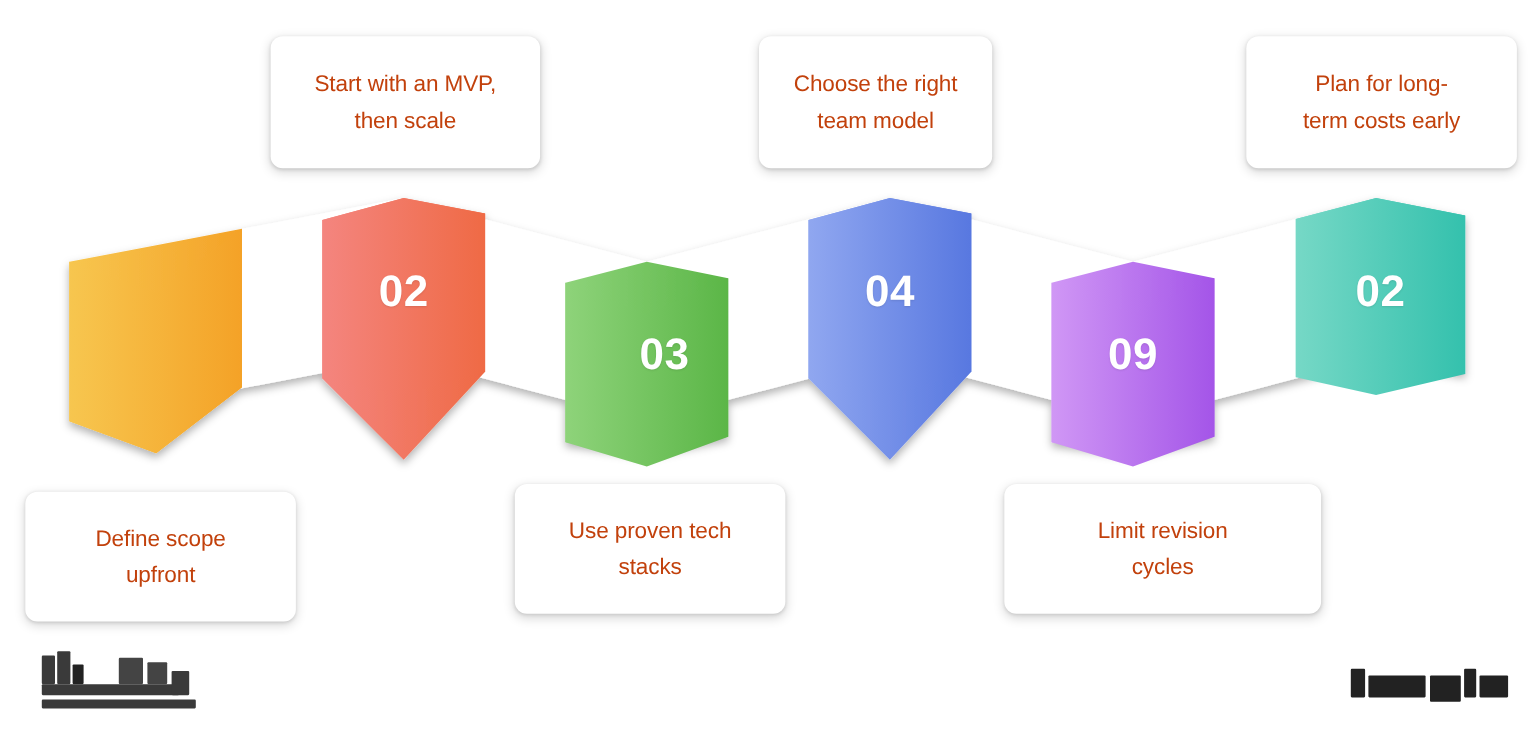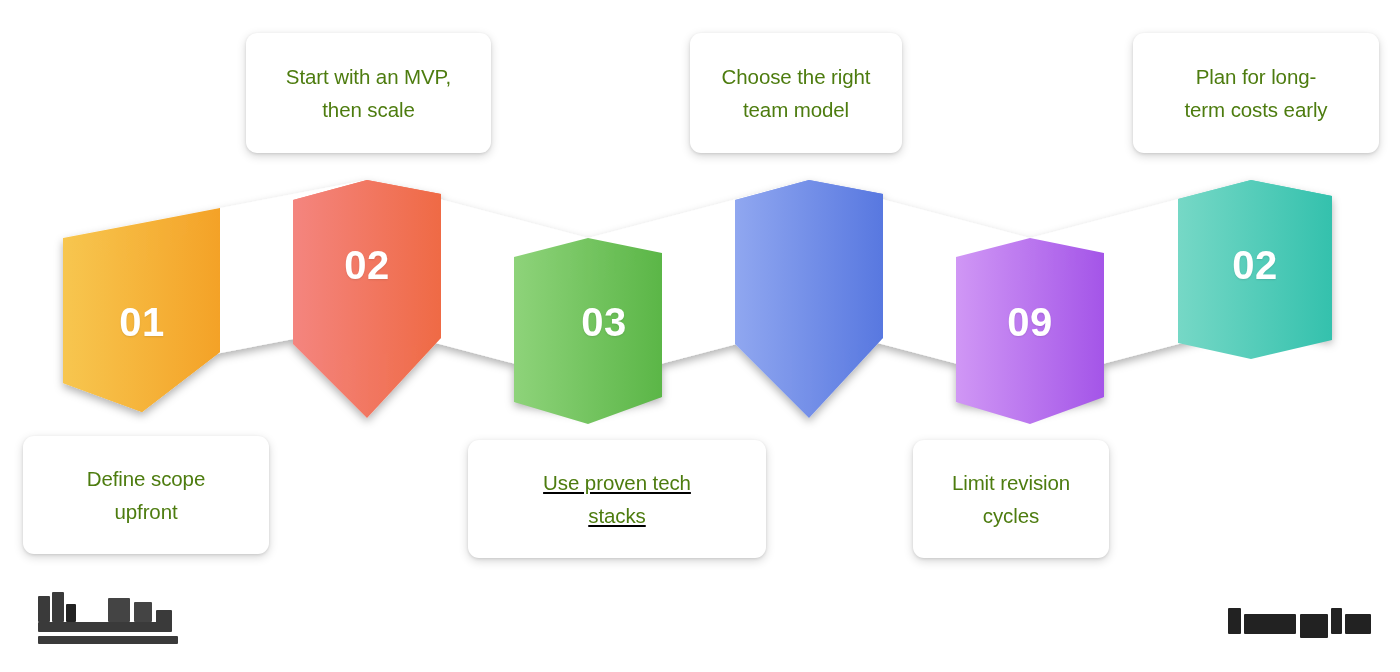--- a/index.html
+++ b/index.html
@@ -34,35 +34,35 @@
     box-shadow: 0 3px 10px rgba(0,0,0,0.17), 0 1px 3px rgba(0,0,0,0.10);
     display: flex;
     align-items: center;
     justify-content: center;
     text-align: center;
     padding: 8px 14px;
   }
   .callout-text {
     font-size: 20.5px;
     line-height: 1.63;
-    color: #4d7c0f;
+    color: #c2410c;
     font-weight: 400;
     letter-spacing: -0.1px;
     white-space: pre-line;
   }
 
   
   .callout.top-1 { left: 246px; top: 33px;  width: 245px; height: 120px; }
   .callout.top-2 { left: 690px; top: 33px;  width: 212px; height: 120px; }
   .callout.top-3 { left: 1133px;top: 33px;  width: 246px; height: 120px; justify-content: center; }
 
   
-  .callout.bot-1 { left: 23px;  top: 436px; width: 246px; height: 118px; }
-  .callout.bot-2 { left: 468px; top: 440px; width: 298px; height: 118px; text-decoration: underline; }
-  .callout.bot-3 { left: 913px; top: 440px; width: 196px; height: 118px; }
+  .callout.bot-1 { left: 23px;  top: 447px; width: 246px; height: 118px; }
+  .callout.bot-2 { left: 468px; top: 440px; width: 246px; height: 118px; }
+  .callout.bot-3 { left: 913px; top: 440px; width: 288px; height: 118px; }
 
   
   #ribbon {
     position: absolute;
     left: 0;
     top: 0;
     width: 1400px;
     height: 672px;
     pointer-events: none;
   }
@@ -151,23 +151,23 @@
     <g>
       <path fill="url(#g01)" d="M 63,238 L 142,266 L 220,208 L 220,352 L 142,412 L 63,383 Z"></path>
       <path fill="url(#g02)" d="M 293,200 L 367,180 L 441,194 L 441,338 L 367,359 L 293,344 Z"></path>
       <path fill="url(#g03)" d="M 514,257 L 588,285 L 662,253 L 662,397 L 588,424 L 514,402 Z"></path>
       <path fill="url(#g04)" d="M 735,200 L 809,180 L 883,194 L 883,338 L 809,359 L 735,344 Z"></path>
       <path fill="url(#g05)" d="M 956,257 L 1030,285 L 1104,253 L 1104,397 L 1030,424 L 956,402 Z"></path>
       <path fill="url(#g06)" d="M 1178,199 L 1251,180 L 1332,196 L 1332,340 L 1251,359 L 1178,343 Z"></path>
     </g>
   </svg>
 
-  <div class="step-number" style="left:62px;  top:300px;">01</div>
   <div class="step-number" style="left:287px; top:243px;">02</div>
   <div class="step-number" style="left:524px; top:300px;">03</div>
+  <div class="step-number" style="left:729px; top:243px;">04</div>
   <div class="step-number" style="left:950px; top:300px;">09</div>
   <div class="step-number" style="left:1175px;top:243px;">02</div>
 
   <div class="callout top-1">
     <span class="callout-text">Start with an MVP,
 then scale</span>
   </div>
   <div class="callout top-2">
     <span class="callout-text">Choose the right
 team model</span>

